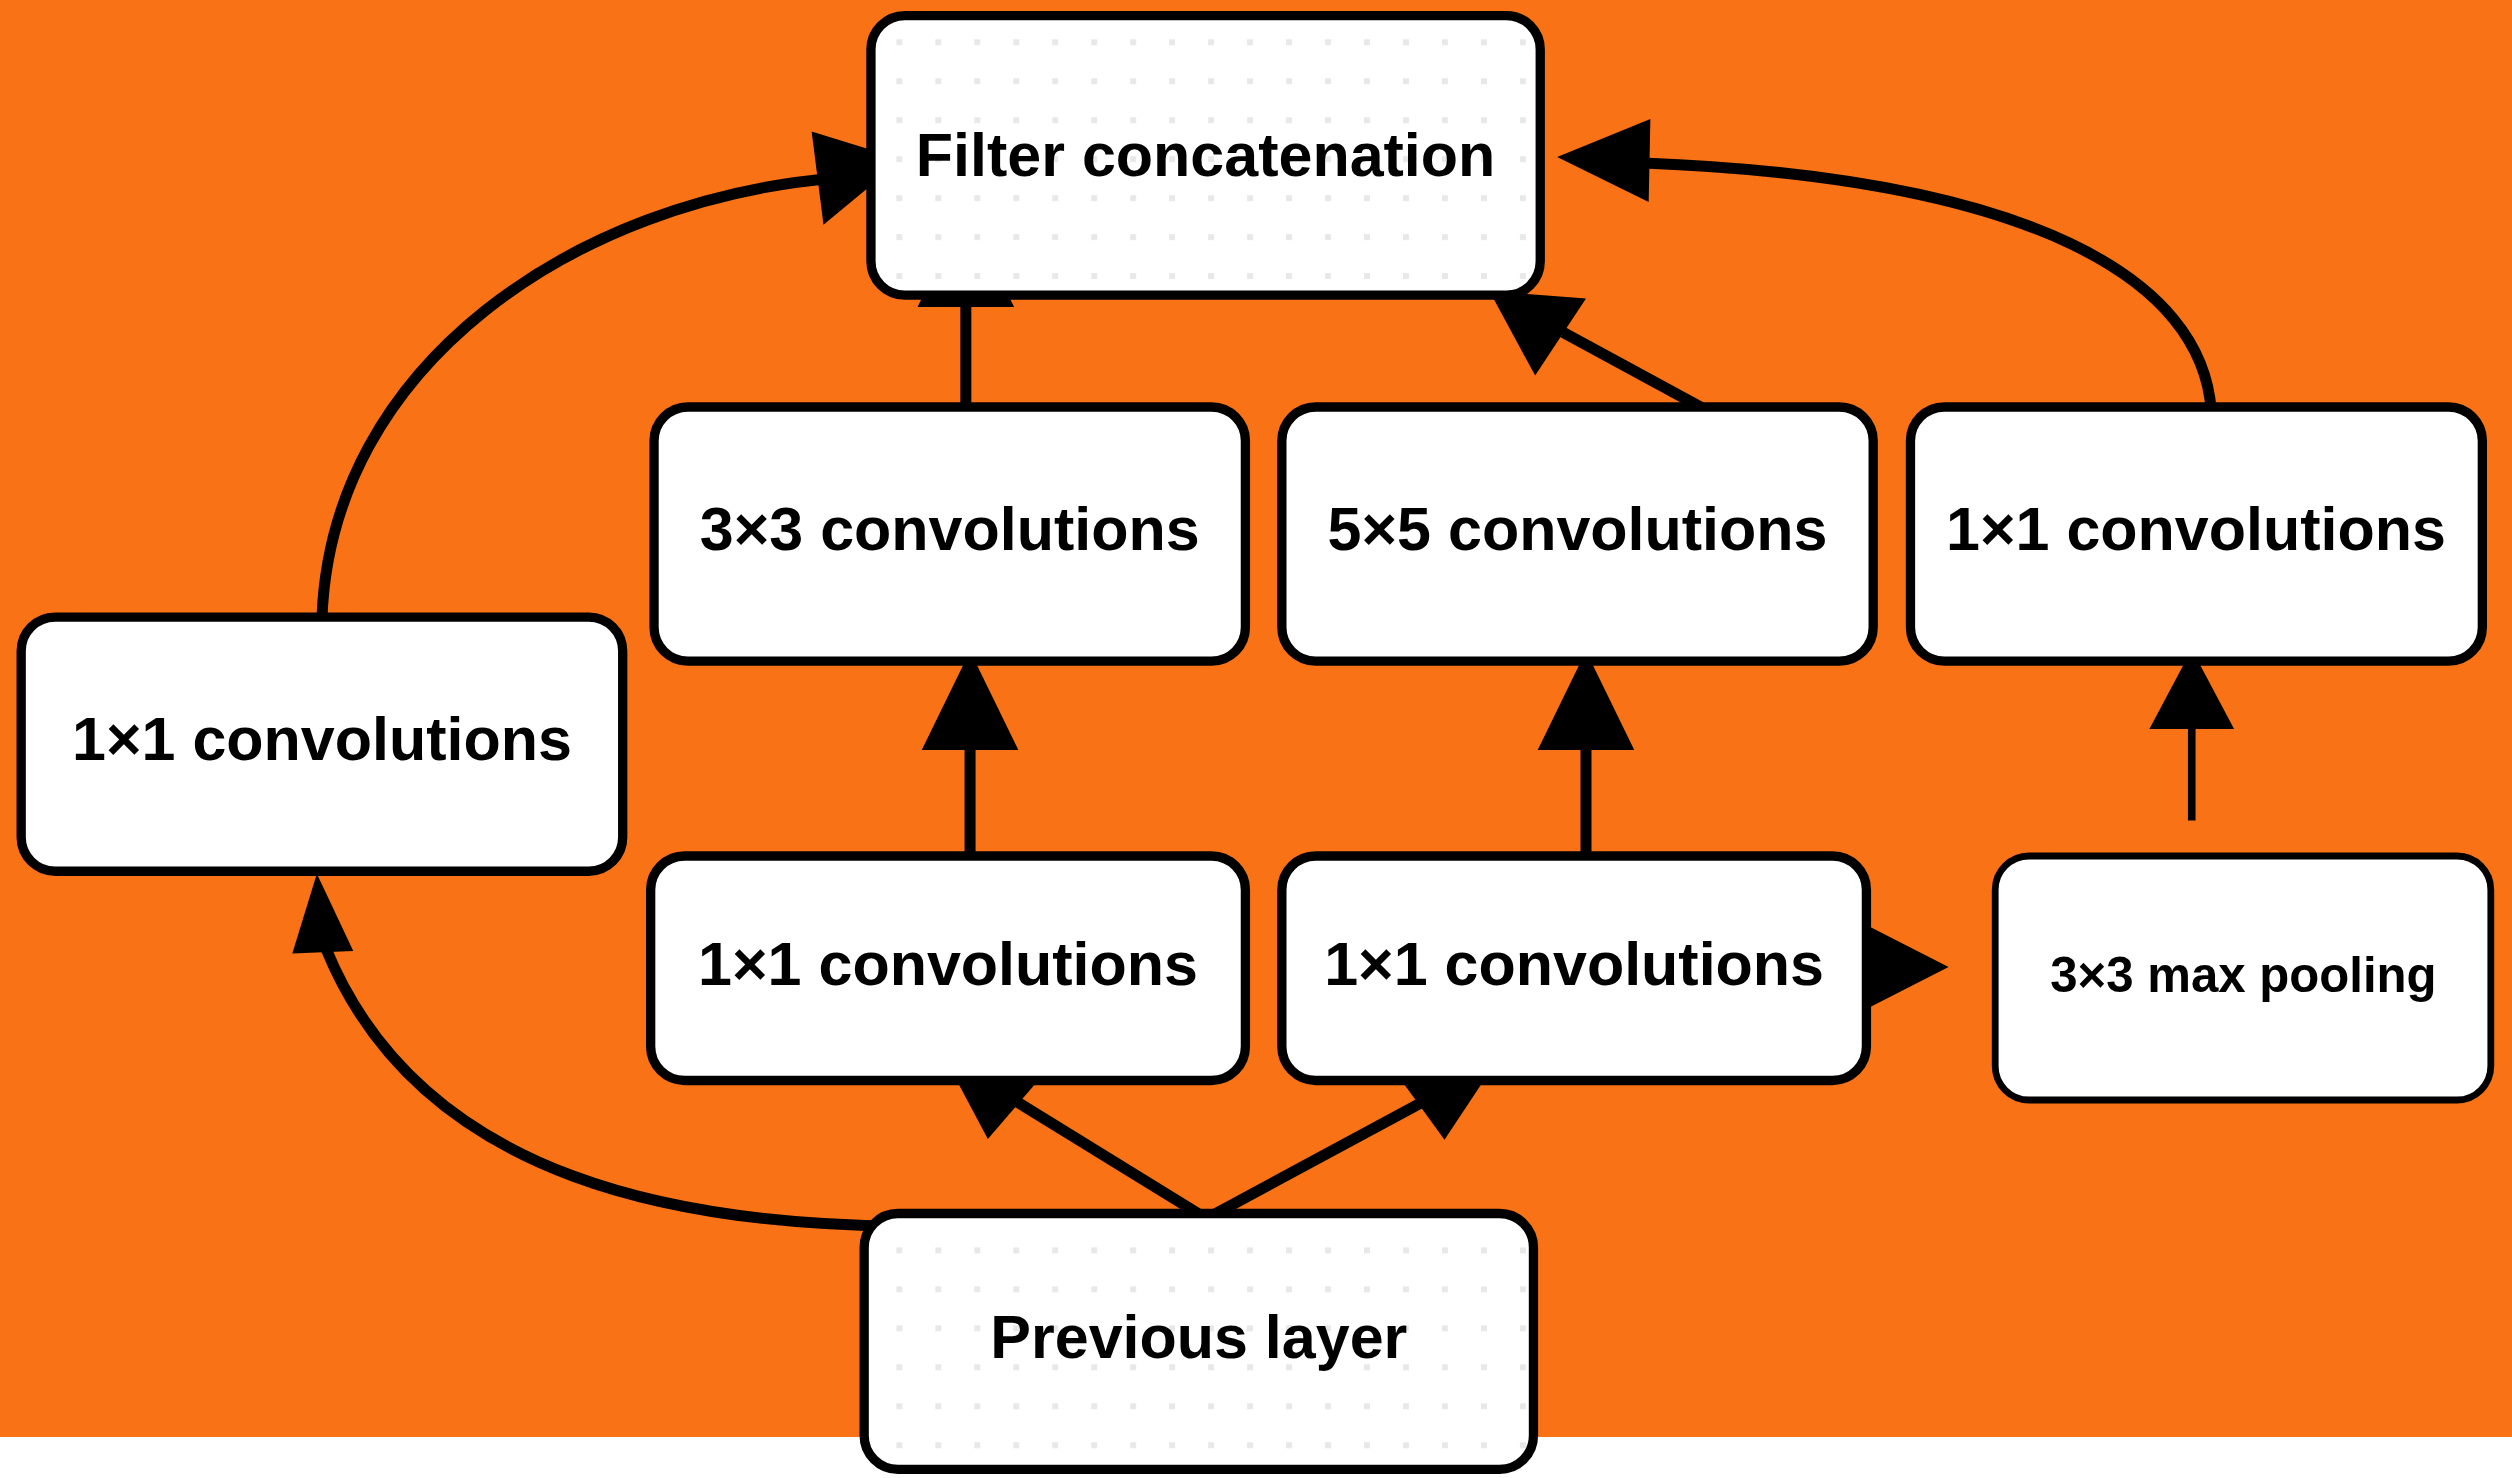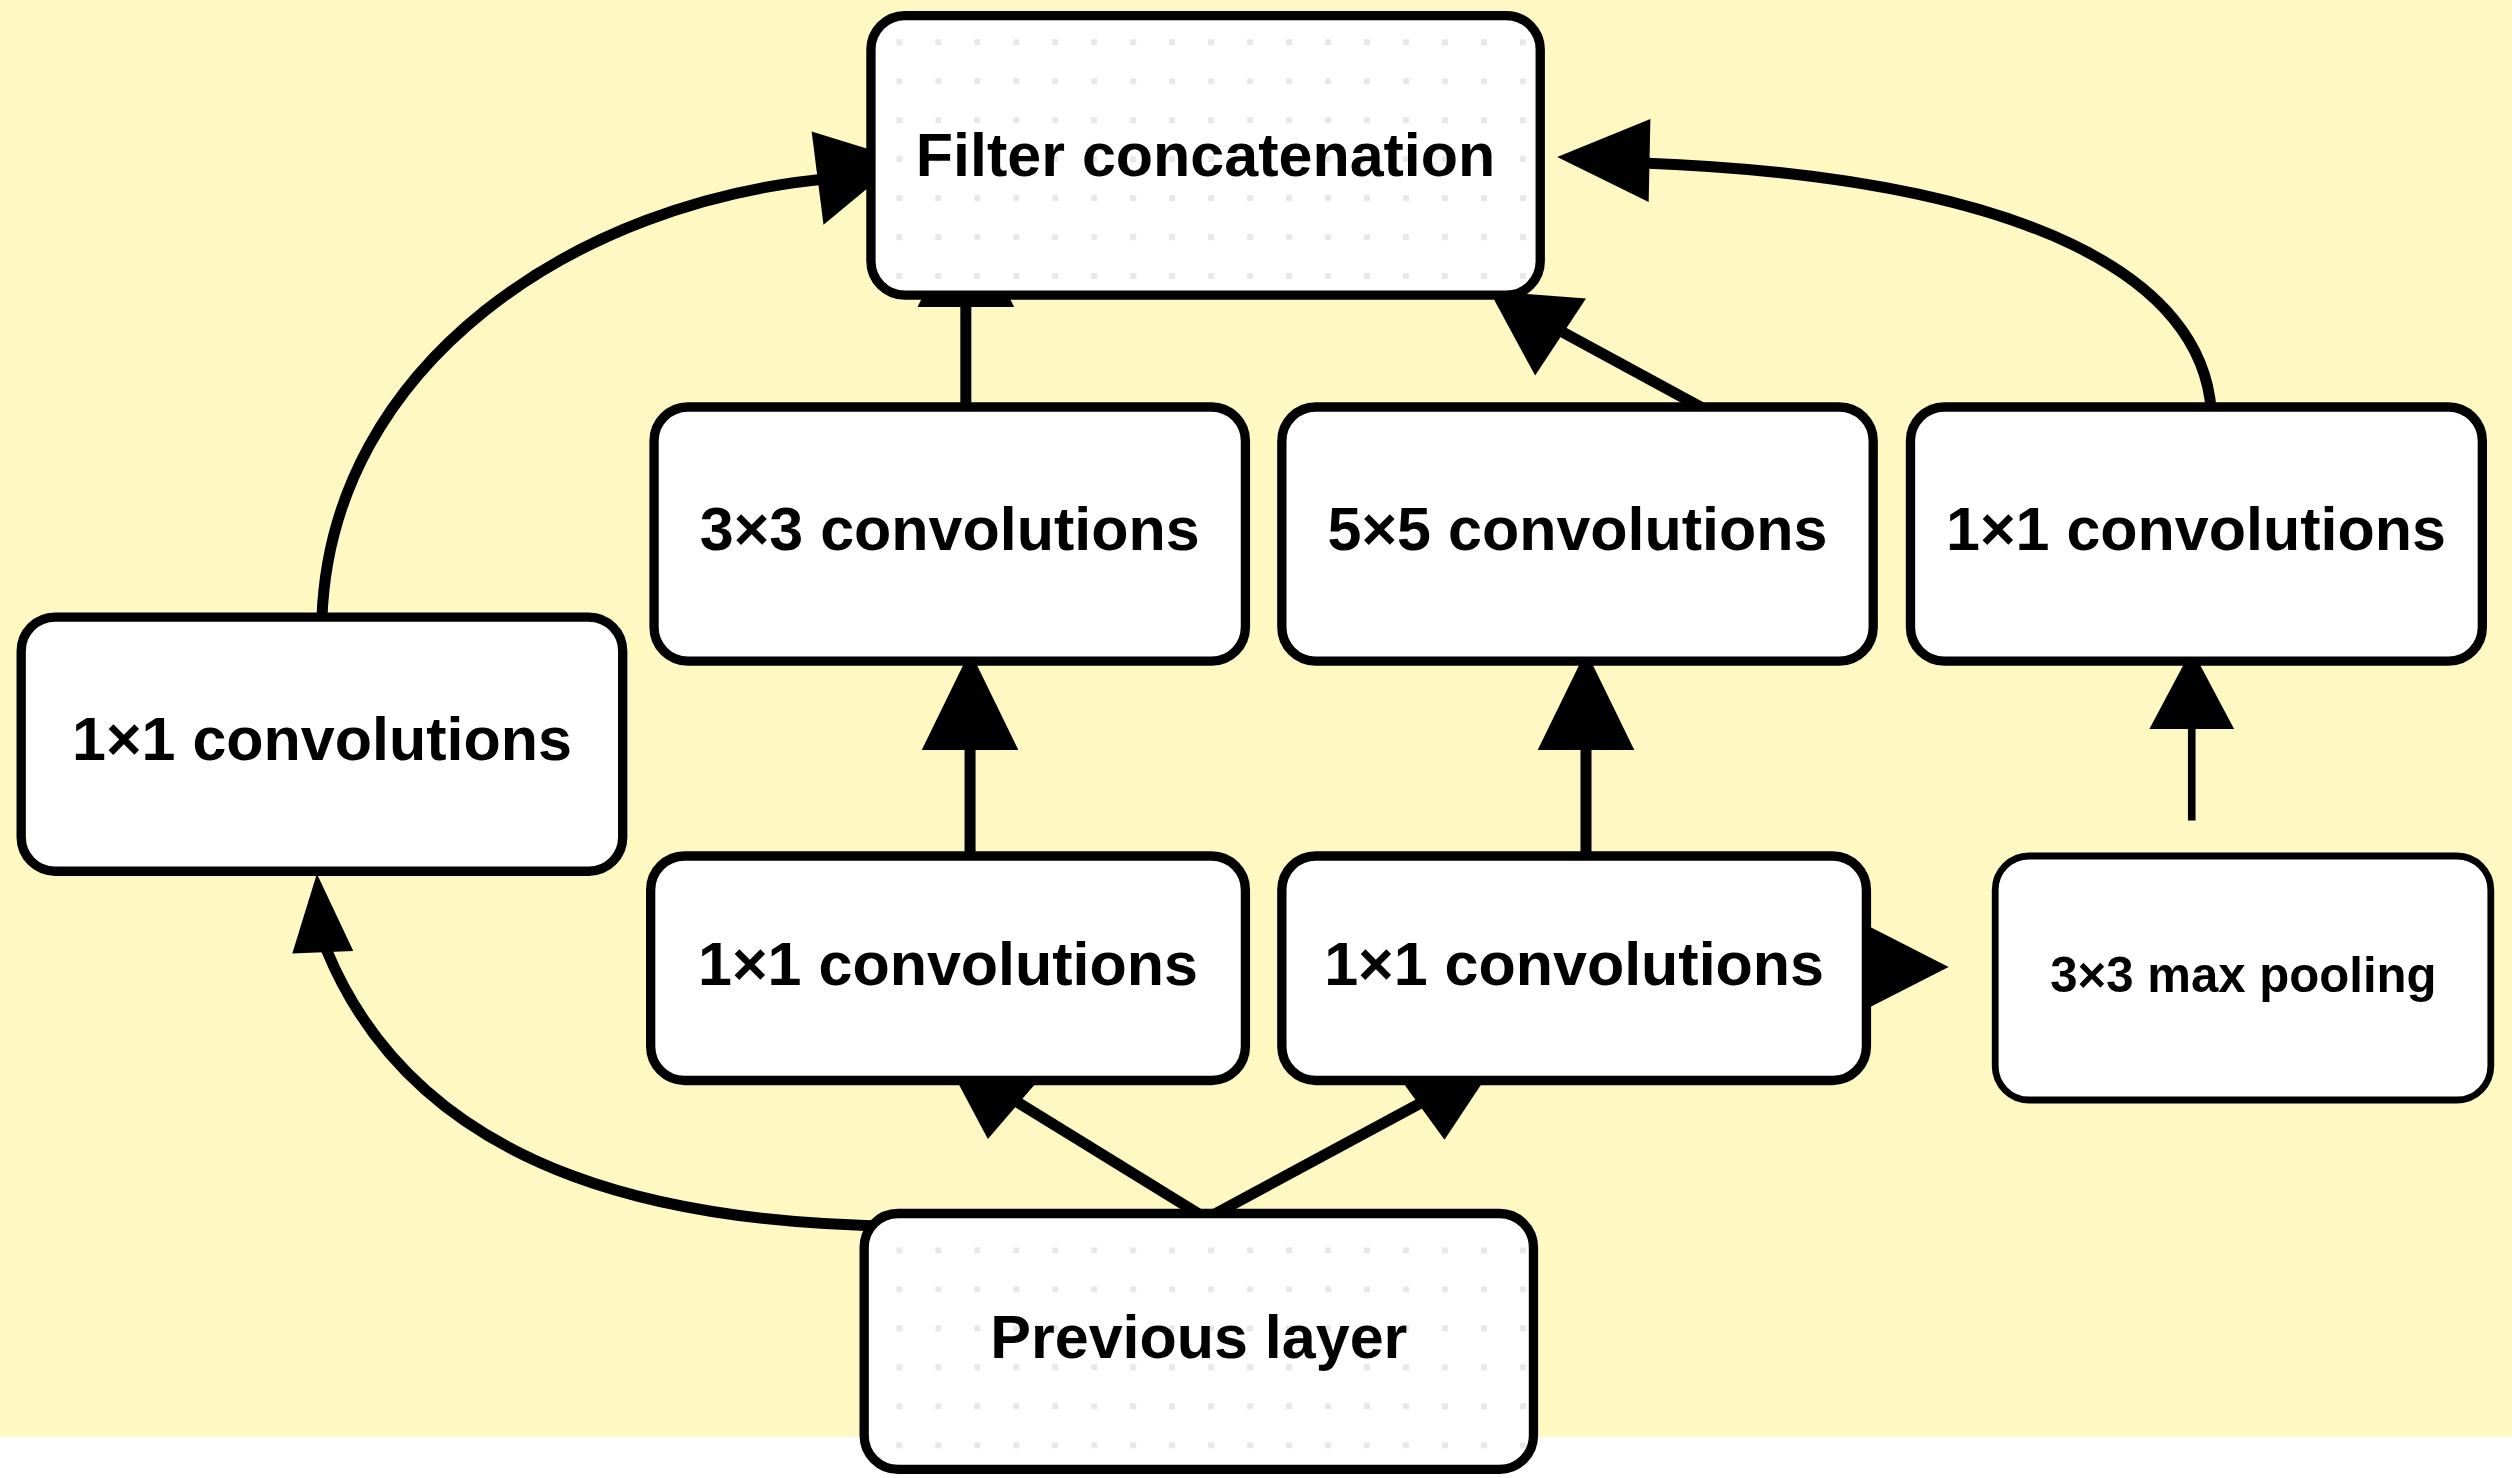--- a/index.html
+++ b/index.html
@@ -10,21 +10,21 @@
   body {
     width: 2512px;
     height: 1479px;
     font-family: "Liberation Sans", sans-serif;
     overflow: hidden;
   }
   #diagram-root {
     position: relative;
     width: 2512px;
     height: 1437px;
-    background: #fef9c3;
+    background: #f97316;
   }
   svg#inception-svg {
     display: block;
     width: 2512px;
     height: 1479px;
   }
   .node-box {
     fill: #ffffff;
     stroke: #000000;
     stroke-width: 11;

